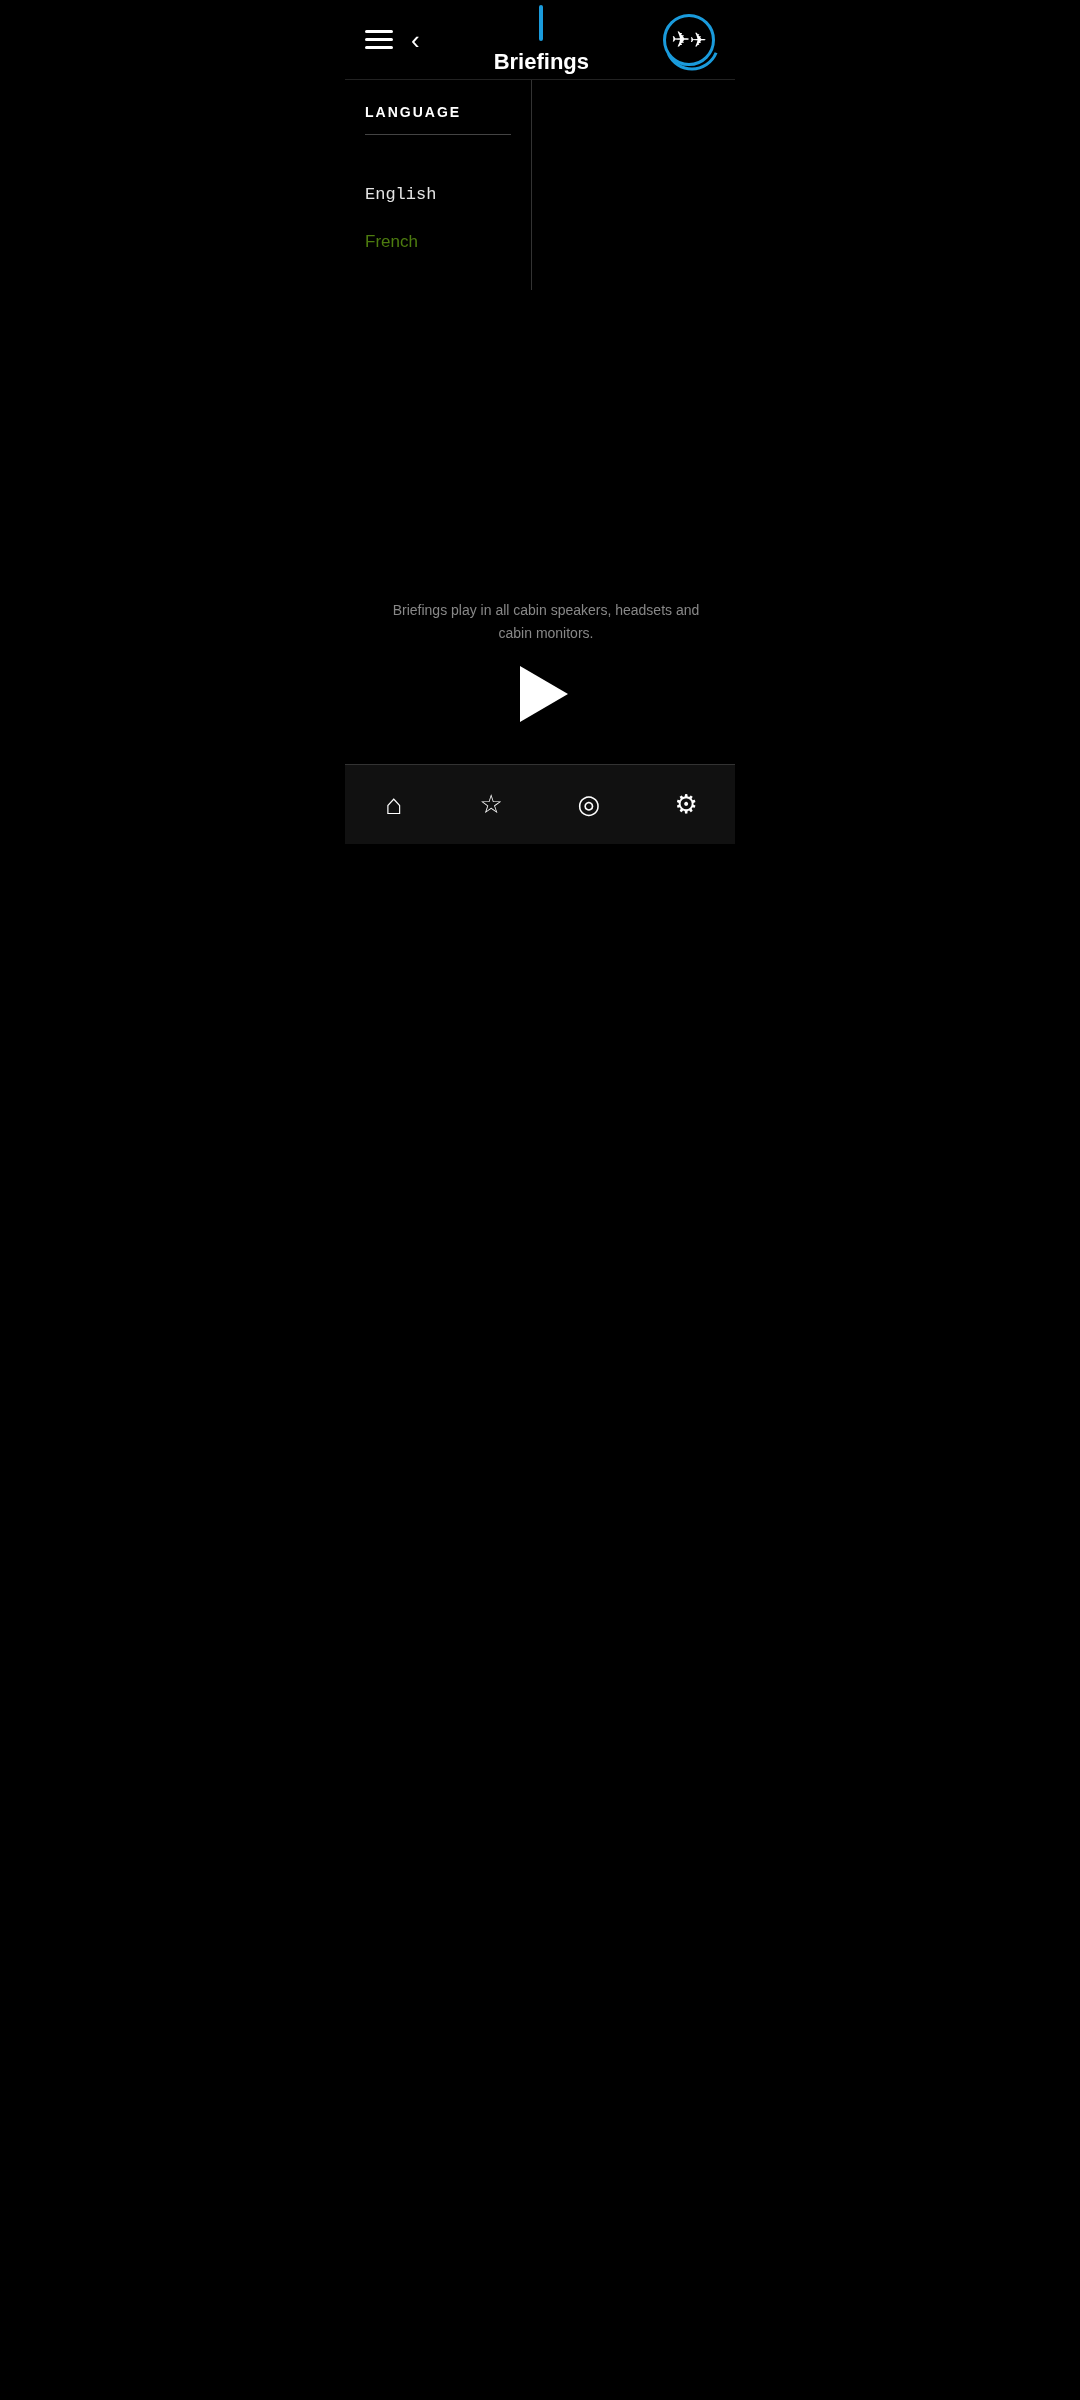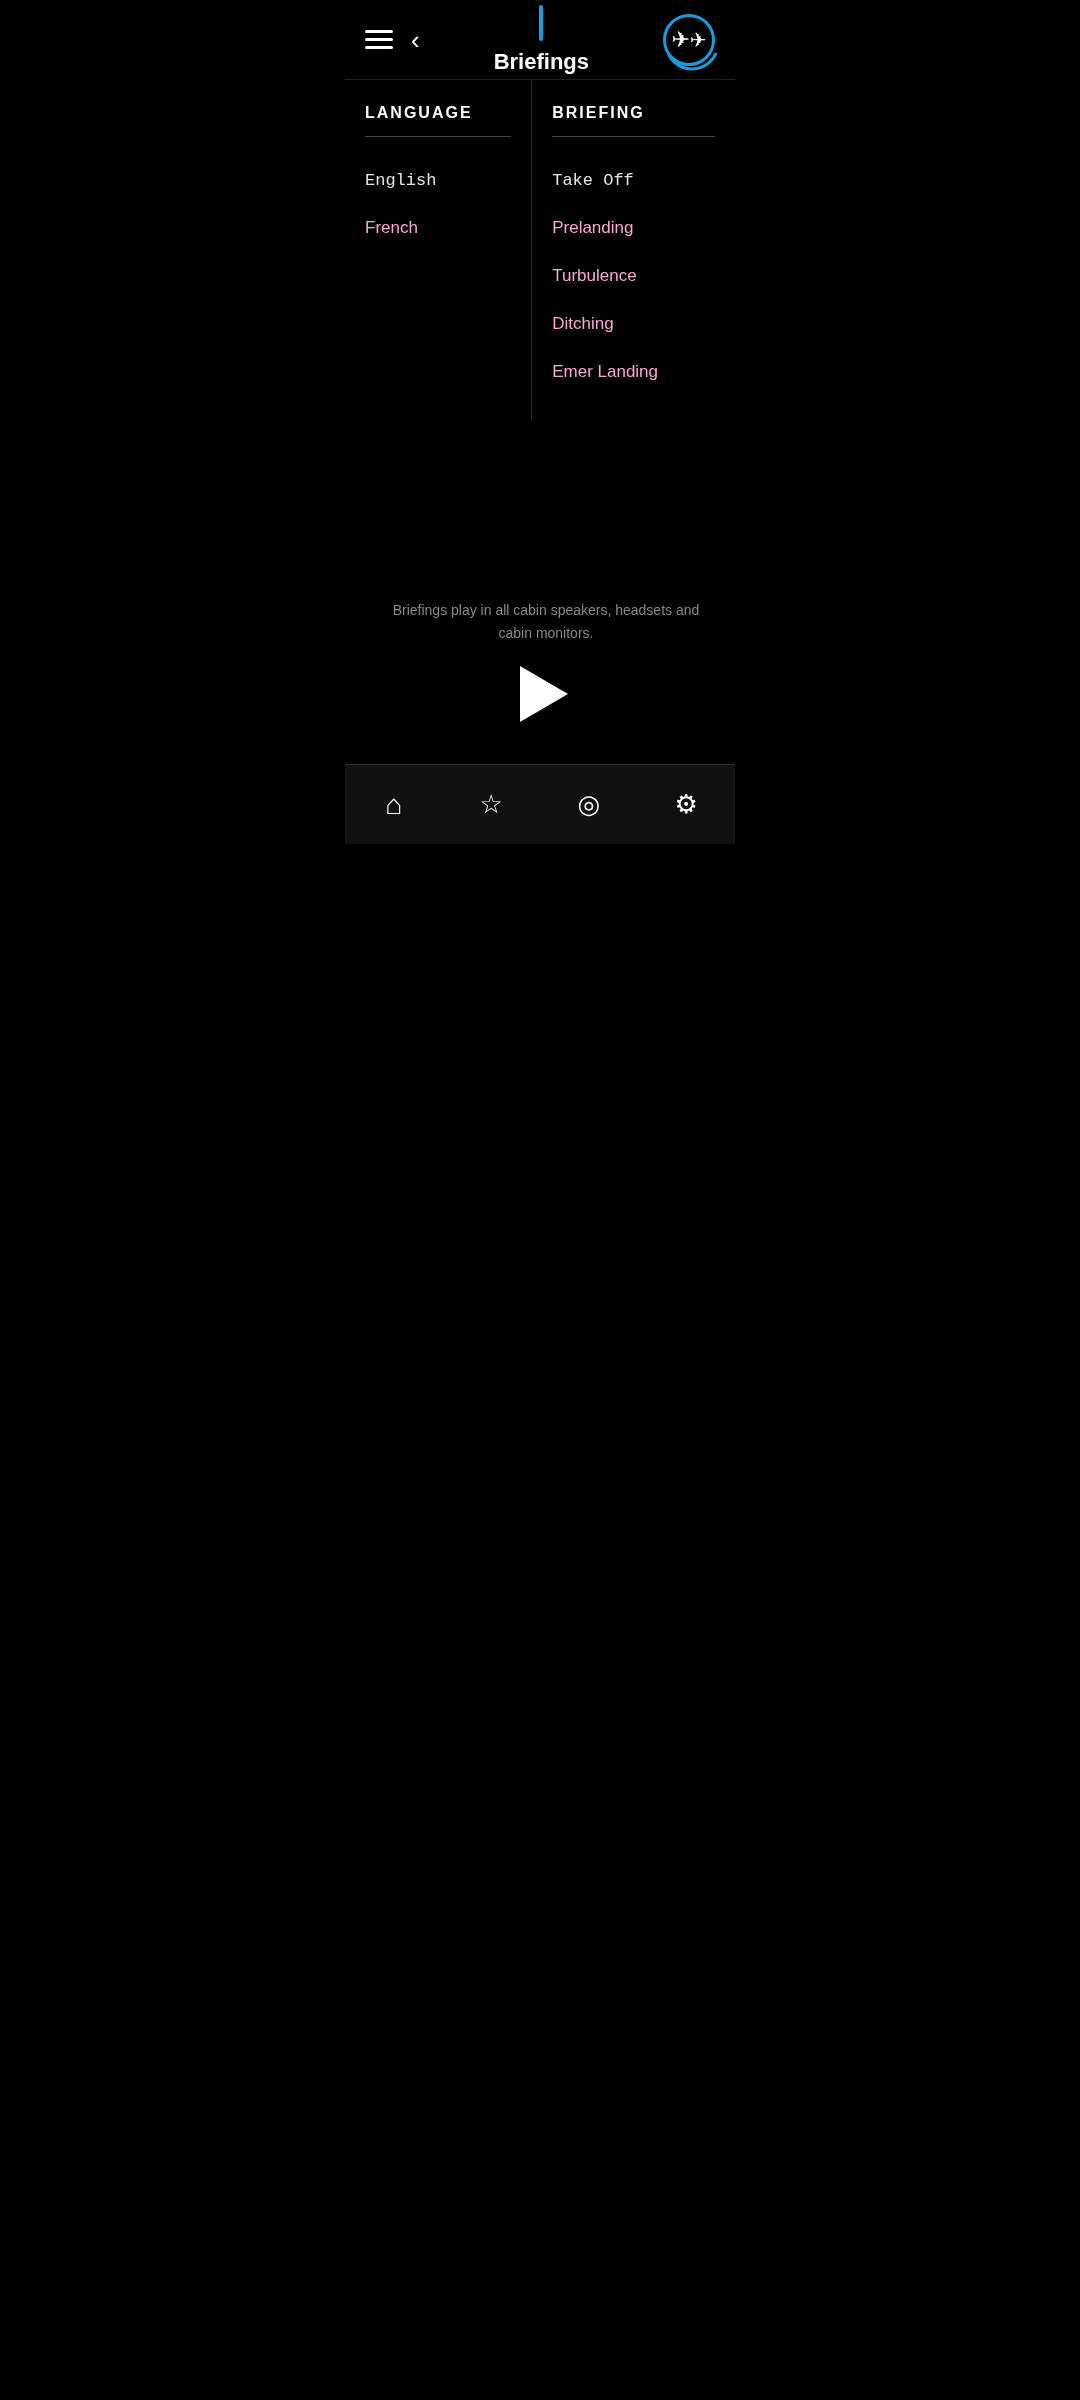--- a/index.html
+++ b/index.html
@@ -120,34 +120,34 @@
       border-right: 1px solid #333;
       padding: 24px 20px;
     }
 
     .right-column {
       width: 52%;
       padding: 24px 20px;
     }
 
     .column-header {
-      font-size: 16px;
+      font-size: 14px;
       font-weight: bold;
       color: #fff;
       letter-spacing: 2px;
       text-transform: uppercase;
       padding-bottom: 14px;
       border-bottom: 1px solid #444;
-      margin-bottom: 20px;
+      margin-bottom: 36px;
     }
 
     .list-item {
       font-size: 17px;
       padding: 14px 0;
-      color: #f9a8d4;
+      color: #4d7c0f;
       cursor: pointer;
     }
 
     .list-item.active {
       color: #e5e5e5;
       font-family: Liberation Mono, monospace;
     }
 
     
     .info-text {
@@ -252,28 +252,20 @@
 </div>
 
 <div class="content">
 
   <div class="left-column">
     <div class="column-header">LANGUAGE</div>
     <div class="list-item active">English</div>
     <div class="list-item">French</div>
   </div>
 
-  <div class="right-column">
-    <div class="column-header">BRIEFING</div>
-    <div class="list-item active">Take Off</div>
-    <div class="list-item">Prelanding</div>
-    <div class="list-item">Turbulence</div>
-    <div class="list-item">Ditching</div>
-    <div class="list-item">Emer Landing</div>
-  </div>
 </div>
 
 <div class="info-text">Briefings play in all cabin speakers, headsets and cabin monitors.</div>
 
 <div class="play-container">
   <button class="play-btn" aria-label="Play">
     <div class="play-triangle"></div>
   </button>
 </div>
 

